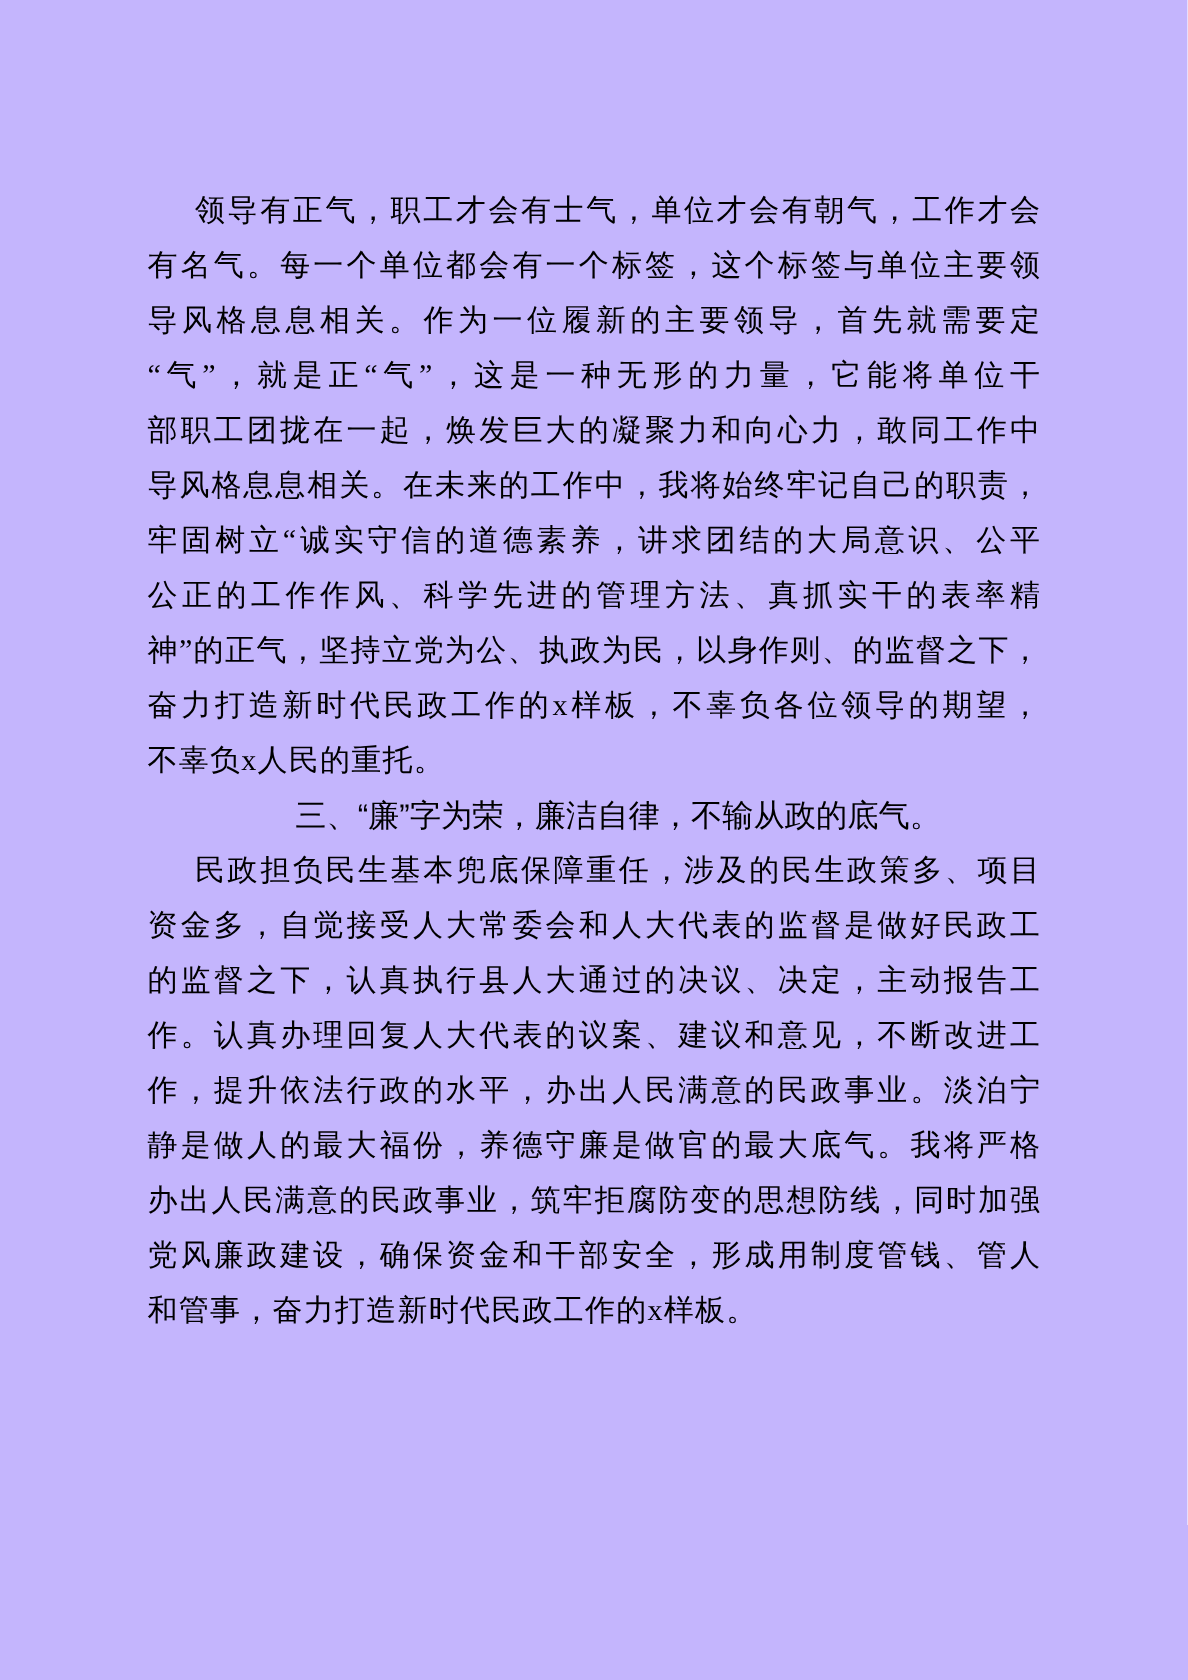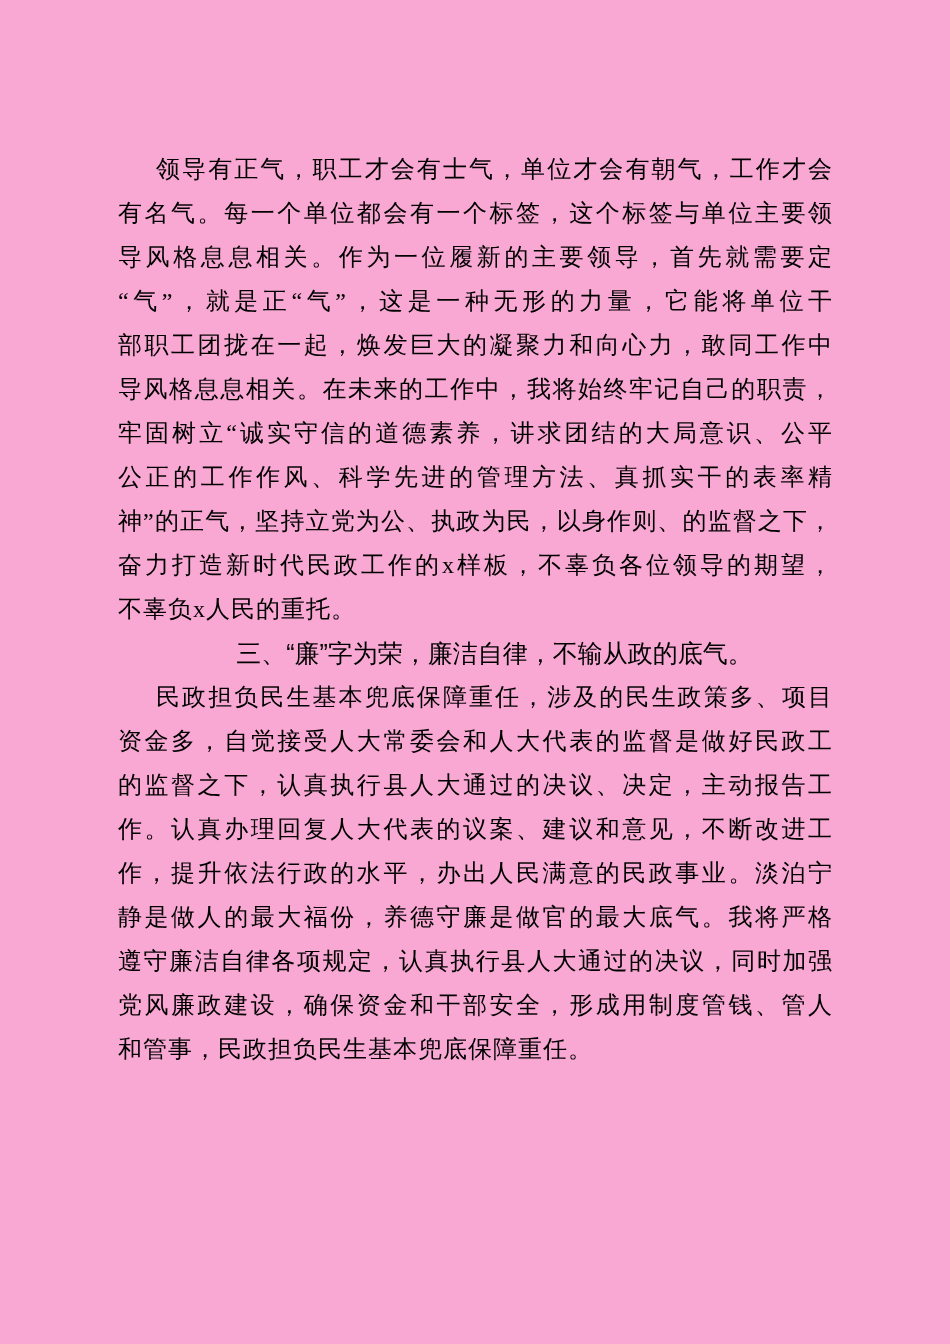--- a/index.html
+++ b/index.html
@@ -4,21 +4,21 @@
 <style>
   html, body {
     margin: 0;
     padding: 0;
     background: #ffffff;
   }
   .page {
     position: relative;
     width: 950px;
     height: 1344px;
-    background: #f9a8d4;
+    background: #c4b5fd;
     overflow: hidden;
     font-family: "Liberation Serif", "DejaVu Serif", serif;
     color: #000000;
   }
   .textblock {
     position: absolute;
     left: 118px;
     top: 147px;
     width: 715px;
   }
@@ -74,19 +74,19 @@
 
     <div class="heading-line">三、“廉”字为荣，廉洁自律，不输从政的底气。</div>
 
     <div>
       <div class="line indent">民政担负民生基本兜底保障重任，涉及的民生政策多、项目</div>
       <div class="line">资金多，自觉接受人大常委会和人大代表的监督是做好民政工</div>
       <div class="line">的监督之下，认真执行县人大通过的决议、决定，主动报告工</div>
       <div class="line">作。认真办理回复人大代表的议案、建议和意见，不断改进工</div>
       <div class="line">作，提升依法行政的水平，办出人民满意的民政事业。淡泊宁</div>
       <div class="line">静是做人的最大福份，养德守廉是做官的最大底气。我将严格</div>
-      <div class="line">遵守廉洁自律各项规定，认真执行县人大通过的决议，同时加强</div>
+      <div class="line">办出人民满意的民政事业，筑牢拒腐防变的思想防线，同时加强</div>
       <div class="line">党风廉政建设，确保资金和干部安全，形成用制度管钱、管人</div>
-      <div class="line para-last">和管事，民政担负民生基本兜底保障重任。</div>
+      <div class="line para-last">和管事，奋力打造新时代民政工作的x样板。</div>
     </div>
 
   </div>
 </div>
 
 </body></html>

